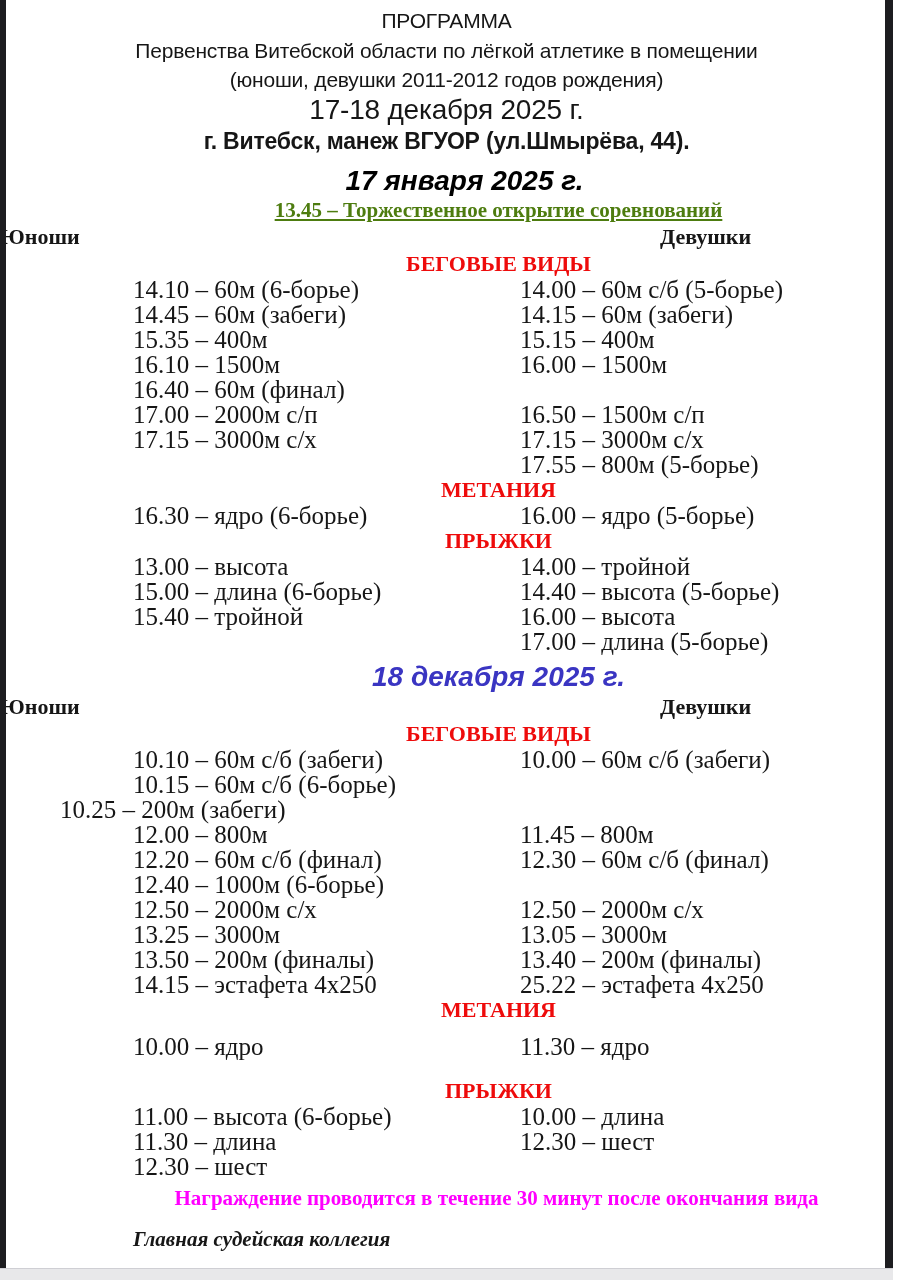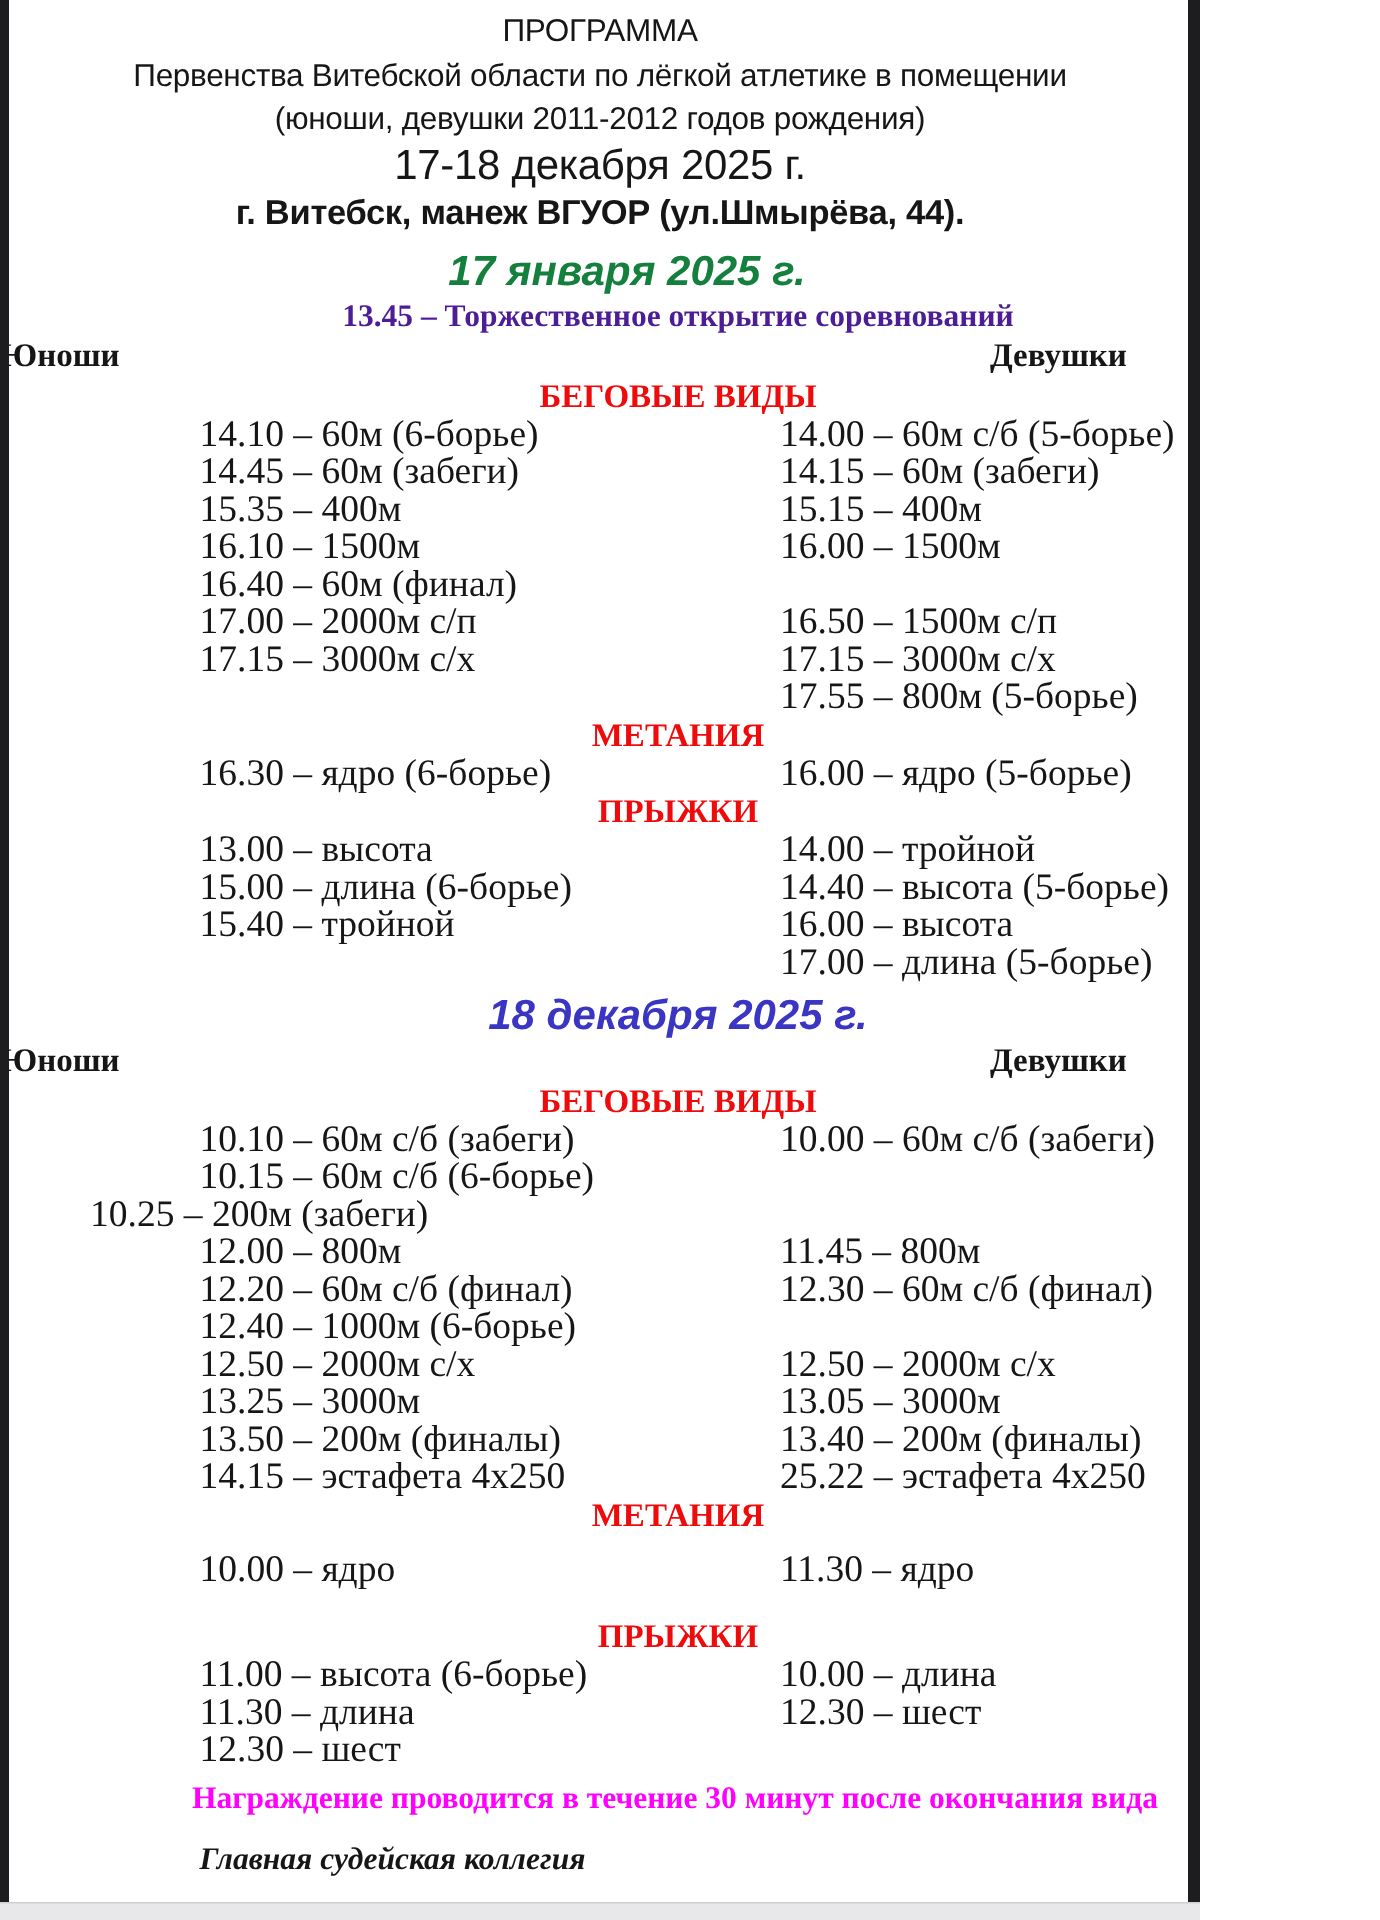--- a/index.html
+++ b/index.html
@@ -1,18 +1,18 @@
 <!DOCTYPE html>
 <html><head>
 <meta charset="utf-8">
 <style>
   html,body { margin:0; padding:0; background:#ffffff; }
   .page {
     position:relative;
-    width:800px; height:1280px;
+    width:893px; height:1280px;
     background:#ffffff;
     overflow:hidden;
     font-family:"Liberation Serif", serif;
     color:#161616;
     box-sizing:border-box;
   }
   .edge { position:absolute; top:0; height:1268px; background:#1d1d20; z-index:5; }
   .edge.left  { left:0;  width:6px; }
   .edge.right { right:0; width:8px; }
   .bottom-bar {
@@ -95,22 +95,22 @@
   <header class="doc-header">
     <div class="doc-title">ПРОГРАММА</div>
     <div class="doc-sub">Первенства Витебской области по лёгкой атлетике в помещении</div>
     <div class="doc-sub">(юноши, девушки 2011-2012 годов рождения)</div>
     <div class="doc-dateline">17-18 декабря 2025 г.</div>
     <div class="doc-venue">г. Витебск, манеж ВГУОР (ул.Шмырёва, 44).</div>
   </header>
 
   <main id="days-container">
       <section class="day day-0">
-        <div class="day-heading" style="color: #15803d; padding-left: 36px;">17 января 2025 г.</div>
-        <div class="opening-line" style="color: #4c1d95;">13.45 – Торжественное открытие соревнований</div>
+        <div class="day-heading" style="color: #000000; padding-left: 36px;">17 января 2025 г.</div>
+        <div class="opening-line" style="color: #4d7c0f; text-decoration: underline;">13.45 – Торжественное открытие соревнований</div>
         <div class="cols-header">
           <span class="boys">Юноши</span>
           <span class="girls">Девушки</span>
         </div>
         <div class="section sec-0">
           <div class="sec-title" style="color: rgb(238, 11, 11);">БЕГОВЫЕ ВИДЫ</div>
           <div class="rows">
             <div class="row">
               <span class="cell left">14.10 – 60м (6-борье)</span>
               <span class="cell right">14.00 – 60м с/б (5-борье)</span>

